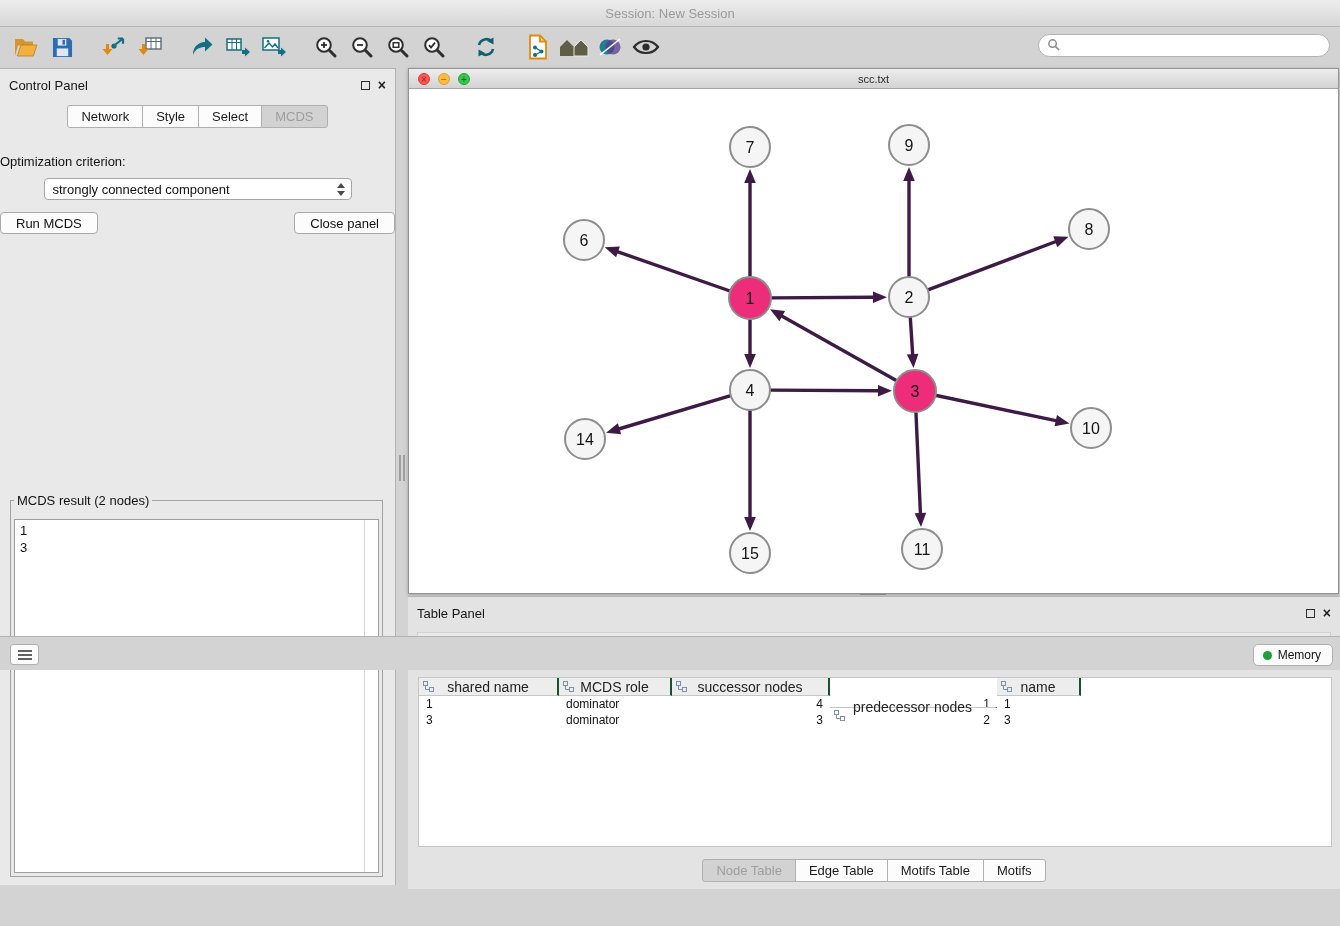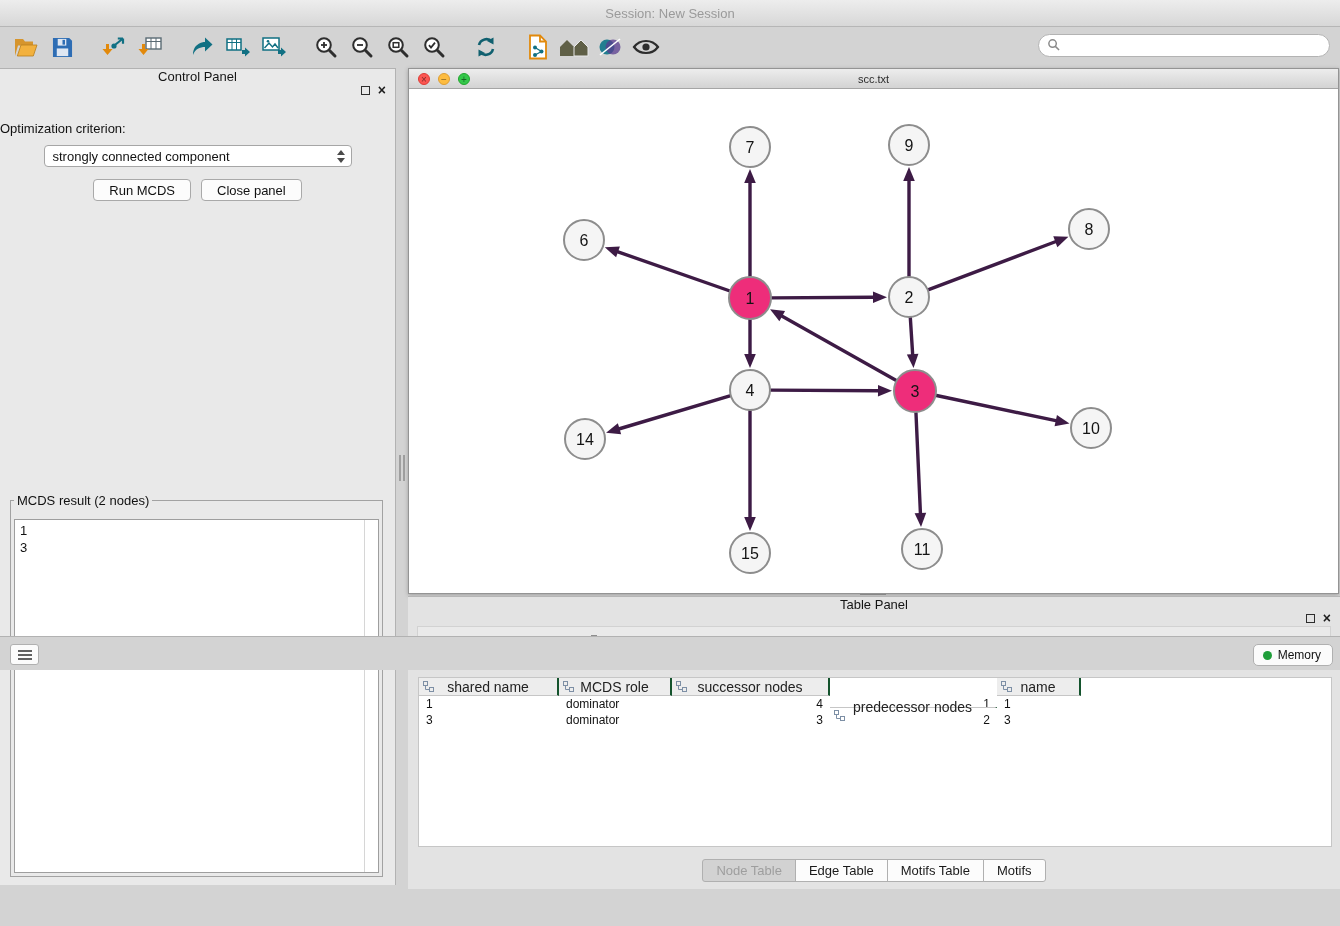--- a/index.html
+++ b/index.html
@@ -20,39 +20,39 @@
   .grp { margin-left:16px; }
   .searchbox { position:absolute; right:10px; top:7px; width:292px; height:23px;
     background:#fff; border:1px solid #b3b3b3; border-radius:12px;
     display:flex; align-items:center; padding:0 8px; gap:5px; }
   .searchbox input { border:none; outline:none; flex:1; font-size:12px; background:transparent;
     font-family:"Liberation Sans",sans-serif; }
 
   
   .control-panel { position:absolute; left:0; top:68px; width:396px; height:817px;
     background:#e9e9e9; border-top:1px solid #b2b2b2; border-right:1px solid #b2b2b2; }
-  .panel-header { height:26px; display:flex; align-items:center; padding:0 9px;
-    font-size:13px; color:#151515;flex-direction:column; }
+  .panel-header { height:26px; display:flex; align-items:center; padding:16px 9px;
+    font-size:13px; color:#151515; }
   .panel-ctrls { margin-left:auto; display:flex; align-items:center; gap:8px; }
   .float-ic { width:9px; height:9px; border:1.5px solid #2d2d2d; display:inline-block; }
   .close-ic { font-size:14px; font-weight:700; color:#1e1e1e; line-height:12px; }
   .tabs-row { display:flex; justify-content:center; margin-top:4px; }
   .tab { border:1px solid #b0b0b0; background:#fcfcfc; color:#1a1a1a;
     padding:3px 13px; font-size:13px; margin-left:-1px; cursor:default; }
   .tab:first-child { border-radius:3px 0 0 3px; margin-left:0; }
   .tab:last-child { border-radius:0 3px 3px 0; }
   .tab.active { background:#d2d2d2; color:#9e9e9e; }
   .opt-label { text-align:left; margin-top:26px; font-size:13px; color:#111; }
   .dropdown { margin:9px auto 0; width:308px; height:22px; background:#fff;
     border:1px solid #a6a6a6; border-radius:4px; display:flex; align-items:center;
     padding:0 4px 0 8px; font-size:13px; color:#111; }
   .spin { margin-left:auto; display:flex; flex-direction:column; gap:3px; padding-right:2px; }
   .tri-up { width:0; height:0; border-left:4px solid transparent; border-right:4px solid transparent; border-bottom:5px solid #4a4a4a; }
   .tri-down { width:0; height:0; border-left:4px solid transparent; border-right:4px solid transparent; border-top:5px solid #4a4a4a; }
-  .btn-row { display:flex; justify-content:center; gap:10px; margin-top:12px; }
+  .btn-row { display:flex; justify-content:space-between; gap:10px; margin-top:12px; }
   .btn { height:22px; padding:0 15px; background:#fcfcfc; border:1px solid #a9a9a9;
     border-radius:4px; font-size:13px; color:#111; font-family:"Liberation Sans",sans-serif; }
   .result-box { position:absolute; left:10px; right:12px; top:424px; bottom:8px;
     border:1px solid #a2a2a2; }
   .result-box legend { font-size:13px; color:#111; padding:0 3px; margin-left:3px; }
   .result-inner { position:absolute; left:3px; right:3px; top:11px; bottom:3px;
     background:#fff; border:1px solid #9e9e9e; font-size:13px; line-height:17px;
     padding:2px 5px; color:#111; }
   .result-inner::after { content:""; position:absolute; top:0; bottom:0; right:13px;
     border-left:1px solid #d6d6d6; }
@@ -246,20 +246,26 @@
   </div>
 
   <div class="control-panel">
     <div class="panel-header">
       <span>Control Panel</span>
       <span class="panel-ctrls">
         <span class="float-ic"></span>
         <span class="close-ic">×</span>
       </span>
     </div>
+    <div class="tabs-row" id="cp-tabs">
+        <div class="tab">Network</div>
+        <div class="tab">Style</div>
+        <div class="tab">Select</div>
+        <div class="tab active">MCDS</div>
+      </div>
     <div class="opt-label">Optimization criterion:</div>
     <div class="dropdown">
       <span>strongly connected component</span>
       <span class="spin">
         <span class="tri-up"></span>
           <span class="tri-down"></span>
       </span>
     </div>
     <div class="btn-row">
       <button class="btn">Run MCDS</button>

